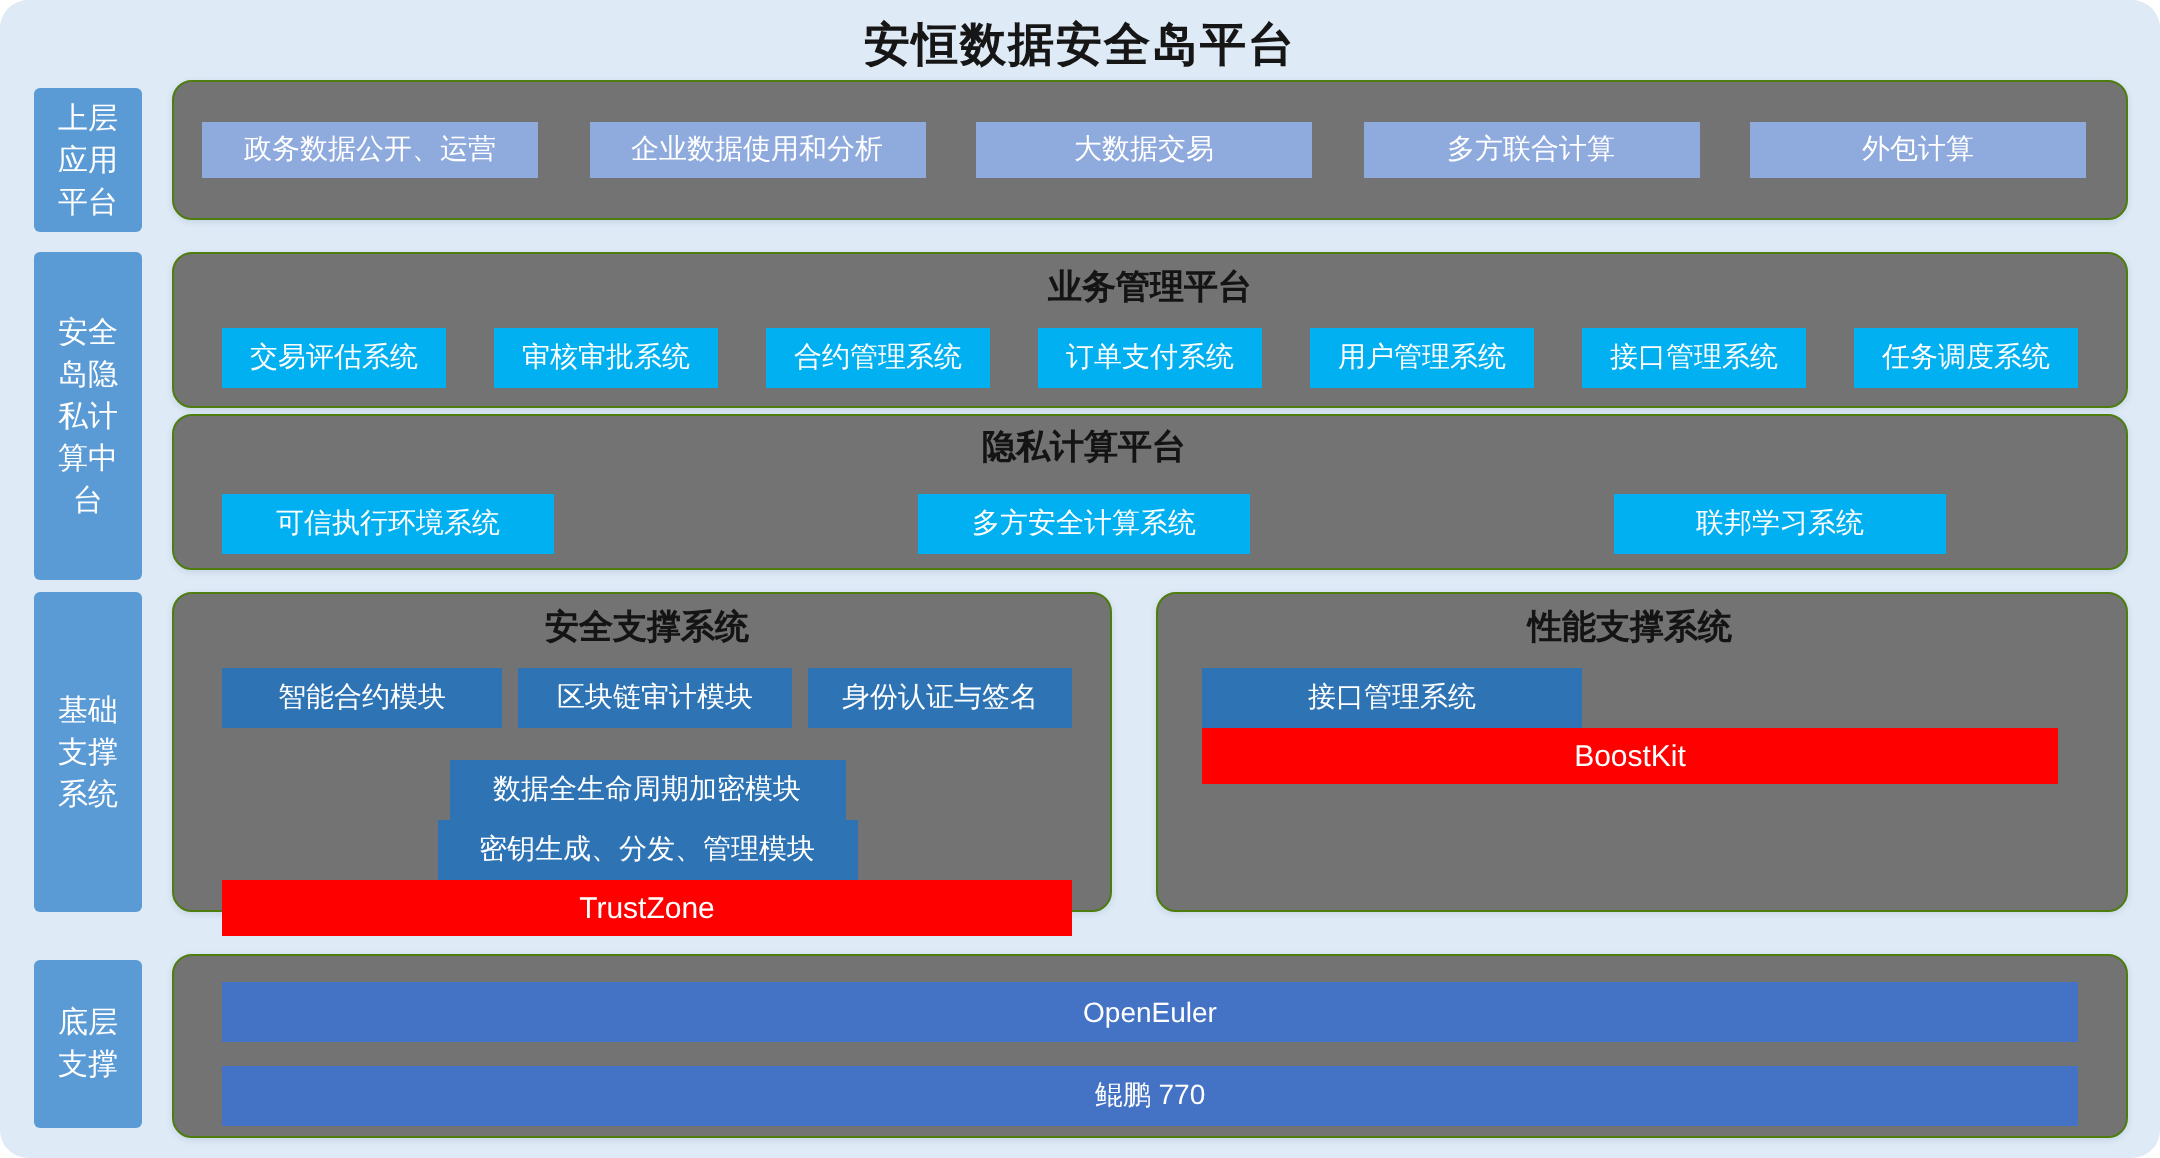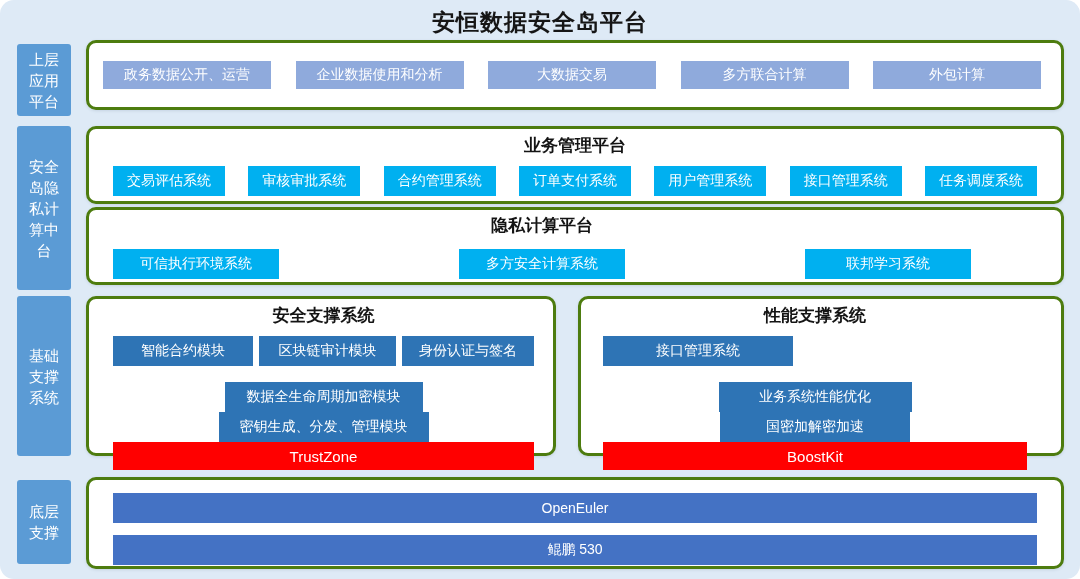--- a/index.html
+++ b/index.html
@@ -8,21 +8,21 @@
 
   .title { position:absolute; left:0; top:7px; width:100%; text-align:center; font-size:23px; font-weight:bold; color:#161616; letter-spacing:1px; }
 
   .side-label { position:absolute; background:#5b9bd5; border-radius:3px; color:#ffffff; display:flex; align-items:center; justify-content:center; text-align:center; }
   .side-label span { display:inline-block; width:32px; font-size:15px; line-height:21px; word-break:break-all; }
   .lbl1 { left:17px; top:44px;  width:54px; height:72px; }
   .lbl2 { left:17px; top:126px; width:54px; height:164px; }
   .lbl3 { left:17px; top:296px; width:54px; height:160px; }
   .lbl4 { left:17px; top:480px; width:54px; height:84px; }
 
-  .panel { position:absolute; background:#ffffff; border:3px solid #4d7c0f; border-radius:10px; box-shadow:0 1px 3px rgba(90,110,140,0.18); }
+  .panel { position:absolute; background:#737373; border:1px solid #4d7c0f; border-radius:10px; box-shadow:0 1px 3px rgba(90,110,140,0.18); }
   .p1  { left:86px; top:40px;  width:978px; height:70px;  display:flex; align-items:center; justify-content:space-between; padding:0 20px 0 14px; }
   .p2  { left:86px; top:126px; width:978px; height:78px;  padding:6px 24px 0 24px; }
   .p3  { left:86px; top:207px; width:978px; height:78px;  padding:5px 90px 0 24px; }
   .p4a { left:86px; top:296px; width:470px; height:160px; padding:6px 19px 0 24px; }
   .p4b { left:578px; top:296px; width:486px; height:160px; padding:6px 34px 0 22px; }
   .p5  { left:86px; top:477px; width:978px; height:92px;  padding:13px 24px 0 24px; }
 
   .panel-title { text-align:center; font-size:17px; font-weight:bold; color:#141414; line-height:22px; }
 
   .chip { display:flex; align-items:center; justify-content:center; color:#ffffff; font-size:14px; white-space:nowrap; }
@@ -103,28 +103,24 @@
       <div class="chip steel w198">数据全生命周期加密模块</div>
       <div class="chip steel w210">密钥生成、分发、管理模块</div>
     </div>
     <div class="redbar">TrustZone</div>
   </div>
   <div class="panel p4b">
     <div class="panel-title">性能支撑系统</div>
     <div class="row row1">
       <div class="chip steel w190">接口管理系统</div>
     </div>
-    <div class="row row2">
-      <div class="chip steel w193">业务系统性能优化</div>
-      <div class="chip steel w190">国密加解密加速</div>
-    </div>
     <div class="redbar">BoostKit</div>
   </div>
 
   <div class="side-label lbl4">
     <span>底层支撑</span>
   </div>
   <div class="panel p5">
     <div class="basebar">OpenEuler</div>
-    <div class="basebar">鲲鹏 530</div>
+    <div class="basebar">鲲鹏 770</div>
   </div>
 
 </div>
 
 </body></html>

